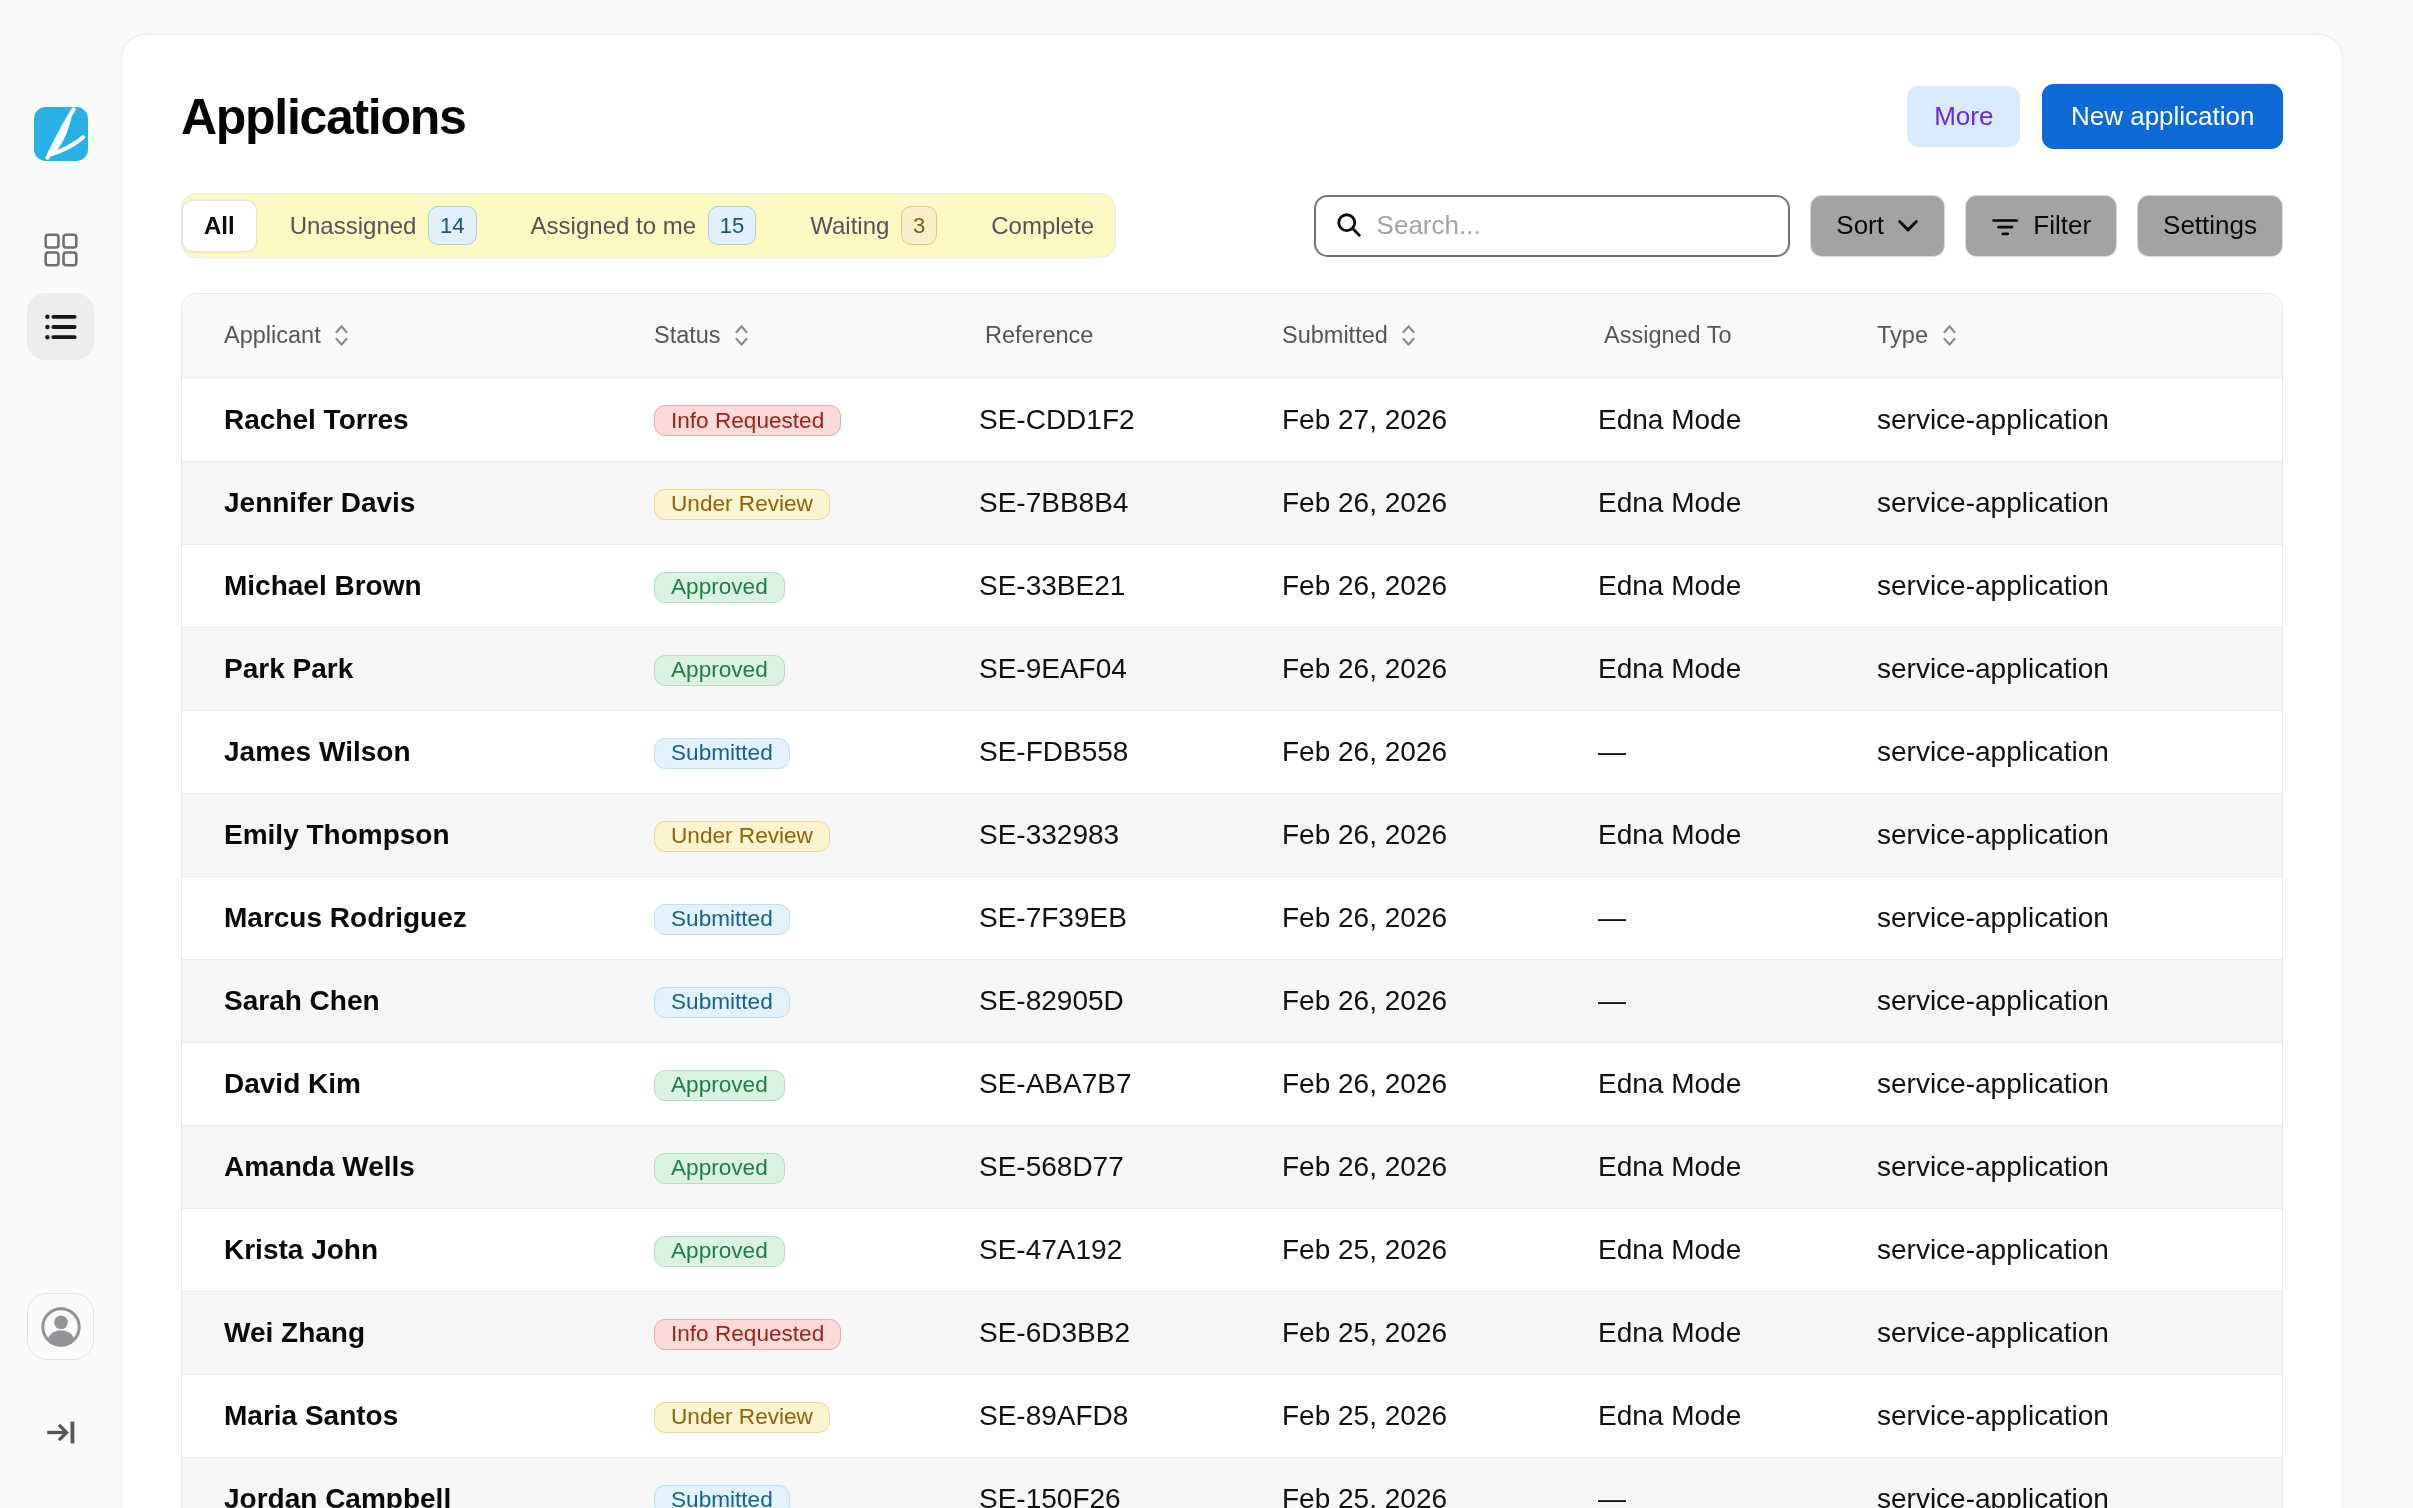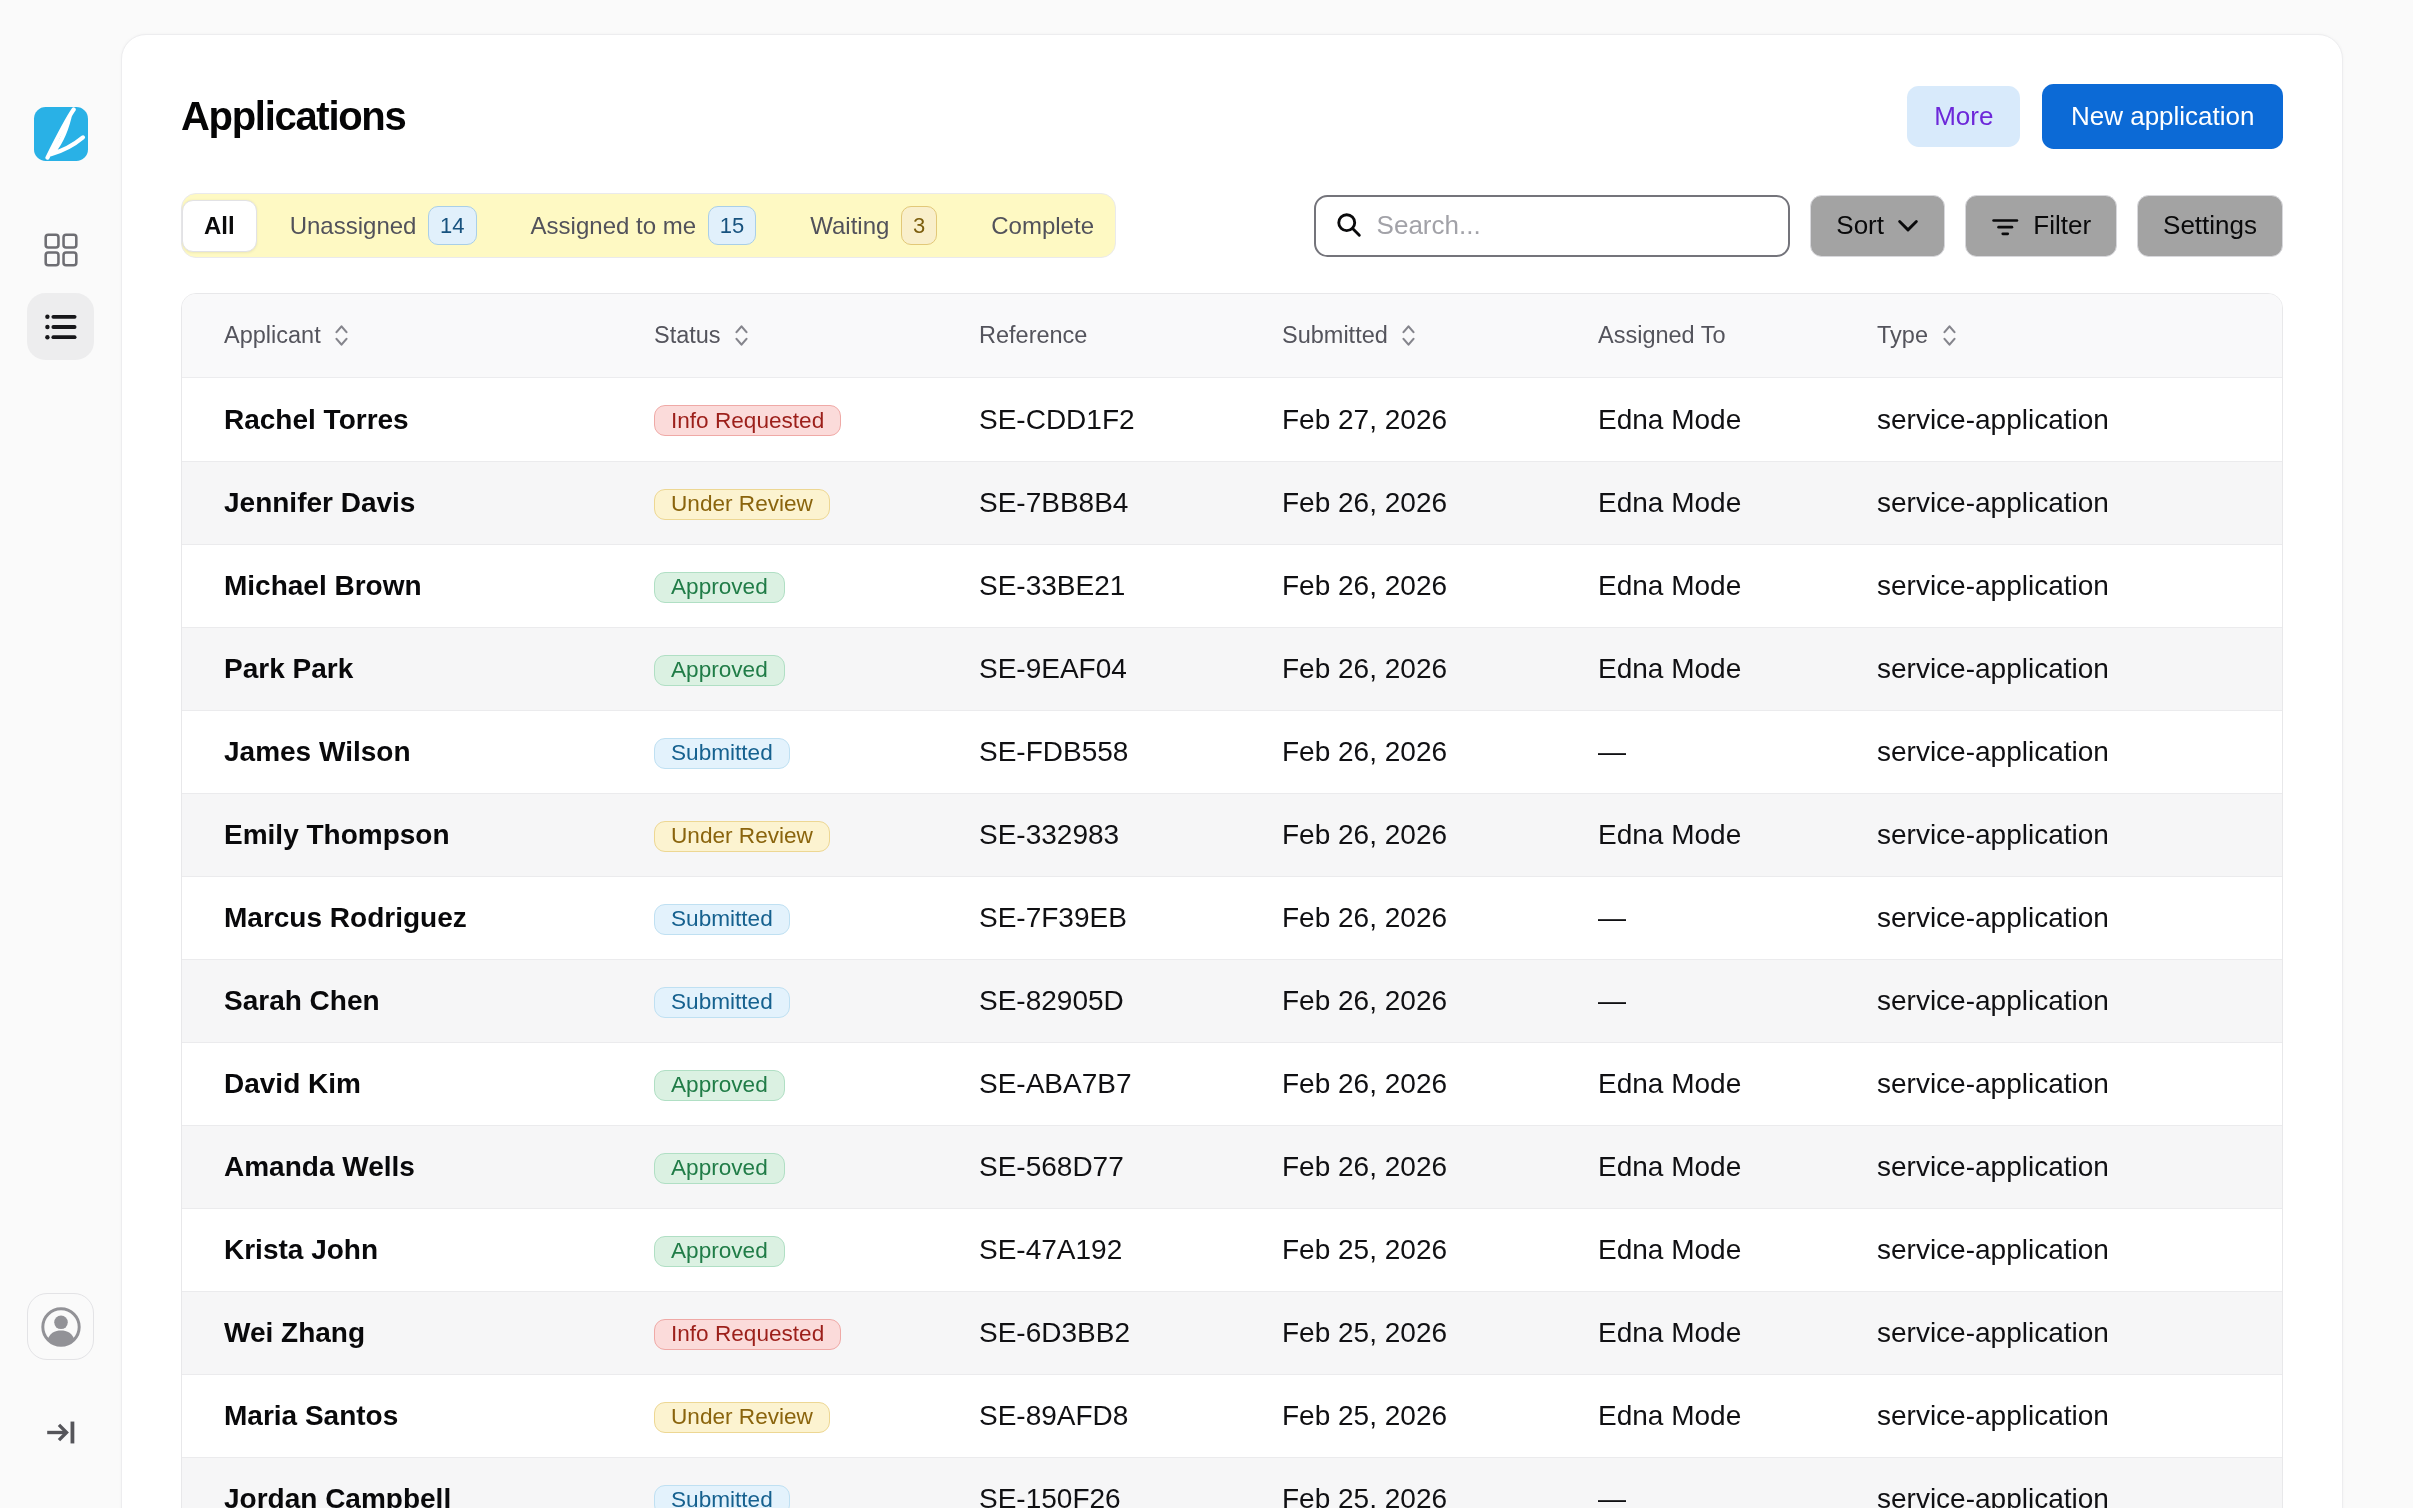--- a/index.html
+++ b/index.html
@@ -38,21 +38,21 @@
 
   
   .card {
     position:absolute; left:121px; top:34px; width:2222px; height:1542px;
     background:#FFFFFF; border:0.8px solid #EDEDEF; border-radius:25px;
     box-shadow:0 0.8px 3.4px rgba(0,0,0,.04);
     padding:49px 59px 0 59px;
   }
 
   .page-head { display:flex; align-items:center; justify-content:space-between; }
-  h1.page-title { font-size:40px; font-weight:700; letter-spacing:-1.3px; color:#050506; }
+  h1.page-title { font-size:50px; font-weight:700; letter-spacing:-1.3px; color:#050506; }
   .head-actions { display:flex; align-items:center; gap:22px; }
   .btn-more {
     background:#D8EAFB; color:#6d28d9; border:none; border-radius:11.7px;
     font-size:26px; padding:15px 27px; cursor:pointer;
     font-family:inherit;
   }
   .btn-primary {
     background:#0C6AD6; color:#FFFFFF; border:none; border-radius:11.7px;
     font-size:26px; padding:17px 28.5px; cursor:pointer; font-family:inherit;
   }
@@ -102,21 +102,21 @@
     overflow:hidden; background:#fff;
   }
   .tgrid {
     display:grid;
     grid-template-columns:430px 325px 303px 316px 279px 1fr;
     align-items:center; padding-left:42px;
   }
   .thead { height:84px; background:#F9F9FA; border-bottom:0.8px solid #ECECEE;text-align:right; }
   .th { display:flex; align-items:center; gap:12.6px; font-size:23.5px; color:#54545C; cursor:pointer; }
   .th .sort-glyph { display:inline-flex; }
-  .th.nosort { cursor:default; }
+  .th.nosort { cursor:default;margin-left:6px; }
   .tr { height:83px; cursor:pointer; }
   .tr + .tr { border-top:0.8px solid #EBEBED; }
   .tr:nth-child(even) { background:#F6F6F7; }
   .td { font-size:28px; color:#101013; }
   .td.applicant { font-weight:700; color:#09090B; }
   .badge {
     display:inline-flex; align-items:center; height:31px; padding:0 16px;
     border-radius:11px; border:1.7px solid transparent; font-size:22.6px; white-space:nowrap;
   }
   svg { display:block; }

